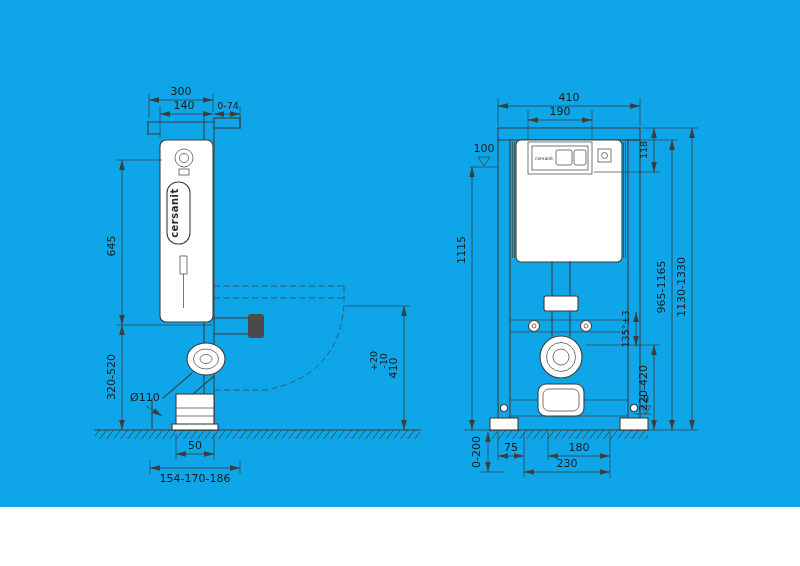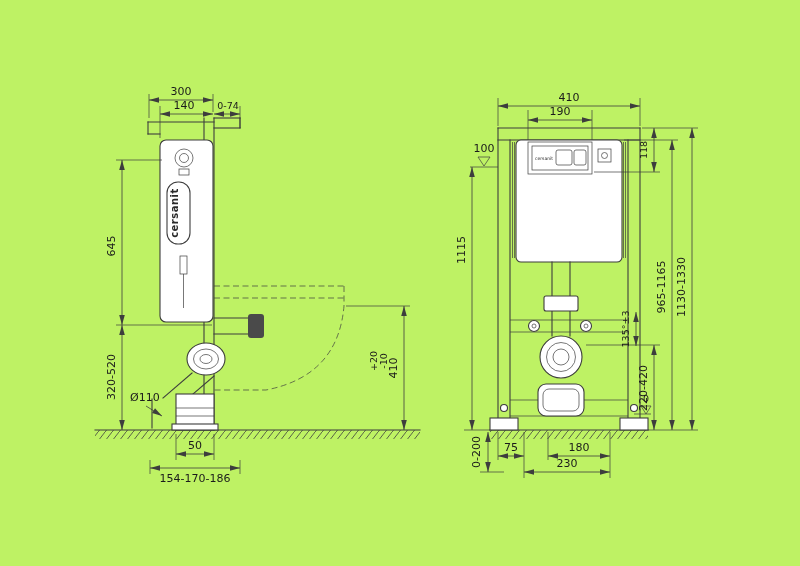--- a/index.html
+++ b/index.html
@@ -1,16 +1,16 @@
 <!DOCTYPE html>
 <html><head>
 <meta charset="utf-8">
 <style>
   html,body{margin:0;padding:0;background:#ffffff;}
-  .stage{width:800px;height:566px;background:#bef264;position:relative;overflow:hidden;}
+  .stage{width:800px;height:507px;background:#0ea5e9;position:relative;overflow:hidden;}
   svg{display:block;}
   .ln{stroke:#3d3d3d;stroke-width:1.1;fill:none;stroke-linecap:square;}
   .tn{stroke:#3d3d3d;stroke-width:0.7;fill:none;}
   .dm{stroke:#3d3d3d;stroke-width:0.8;fill:none;}
   .wf{fill:#ffffff;stroke:#3d3d3d;stroke-width:1.1;}
   .dash{stroke-dasharray:6 3.5;}
   text.dim{font-family:"DejaVu Sans",sans-serif;font-size:11px;fill:#1b1b1b;text-anchor:middle;}
   text.small{font-size:9.5px;}
   text.start{text-anchor:start;}
   text.brand{font-family:"DejaVu Sans",sans-serif;font-size:10px;font-weight:bold;fill:#2a2a2a;text-anchor:middle;letter-spacing:.5px;}

